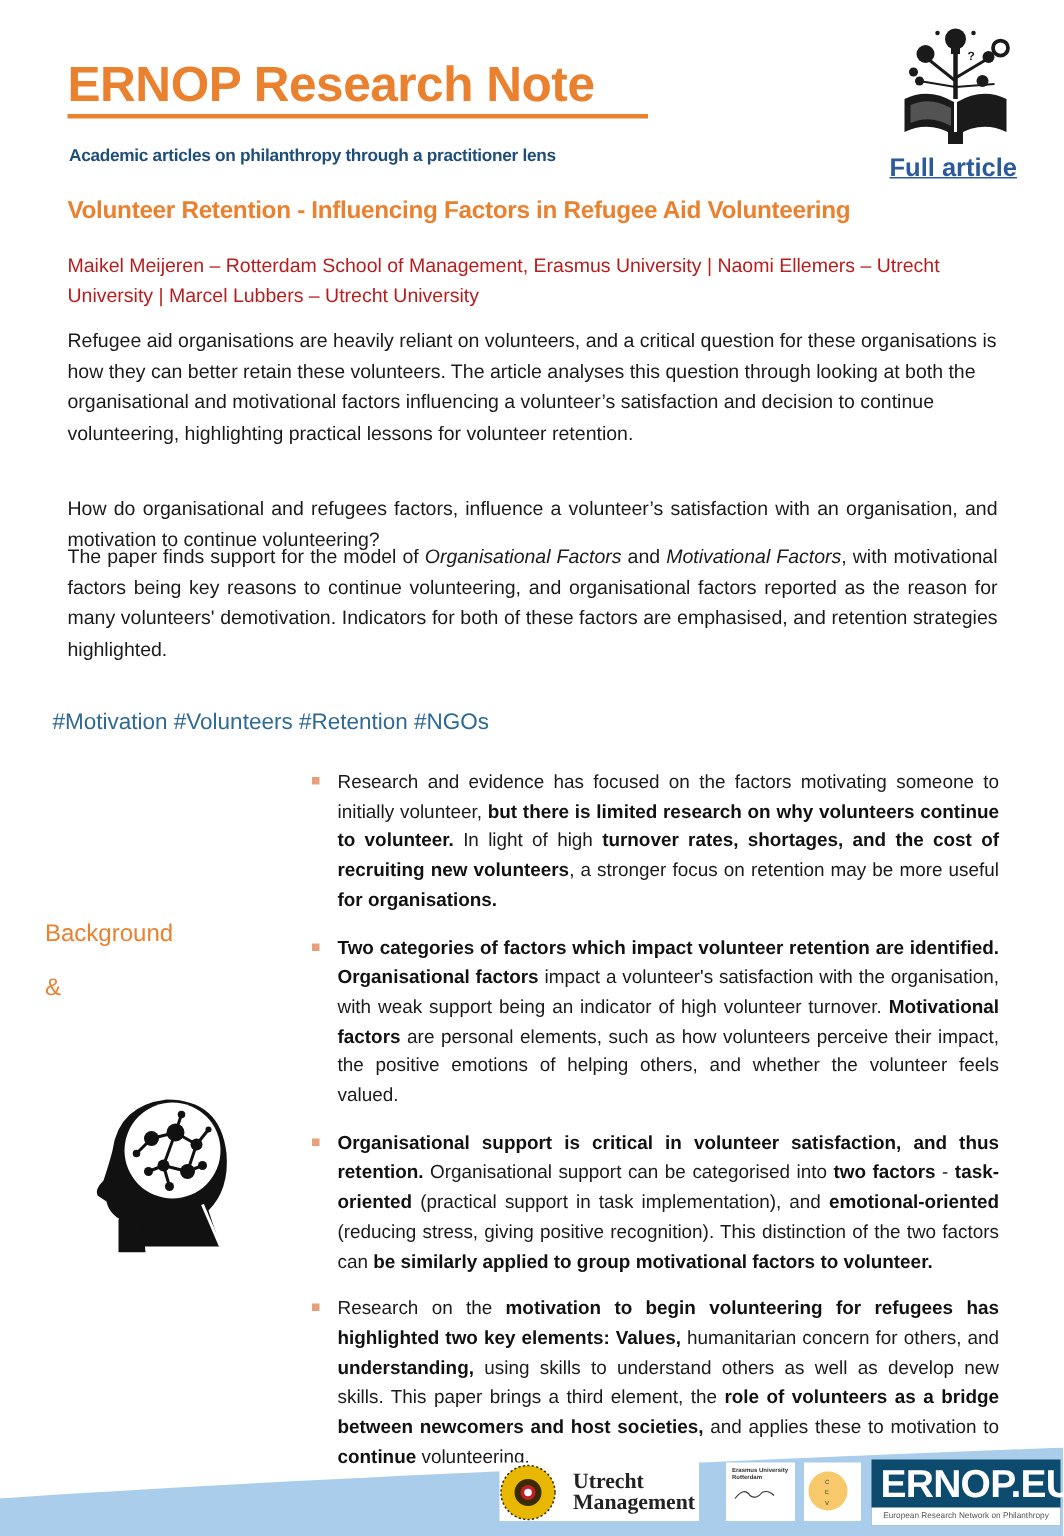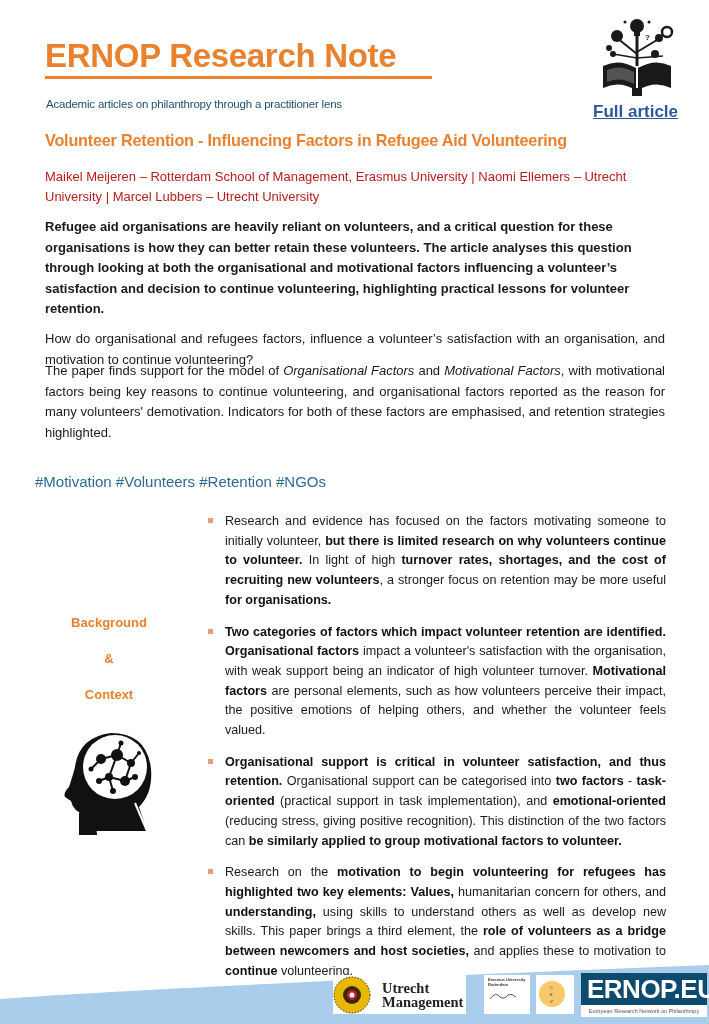--- a/index.html
+++ b/index.html
@@ -3,36 +3,36 @@
 <meta charset="utf-8">
 <style>
   html, body { margin: 0; padding: 0; background: #ffffff; }
   body { width: 709px; height: 1024px; position: relative; overflow: hidden;
          font-family: "Liberation Sans", "DejaVu Sans", sans-serif; color: #1a1a1a; }
   .abs { position: absolute; }
 
   .title { left: 45px; top: 36px; font-size: 33px; font-weight: bold; color: #e9812f;
            letter-spacing: -0.3px; line-height: 40px; }
   .title-underline { left: 45px; top: 76px; width: 387px; height: 3px; background: #e9812f; }
-  .subtitle { left: 46px; top: 98px; font-size: 11.5px; color: #1f4e79; letter-spacing: -0.2px; }
+  .subtitle { left: 46px; top: 98px; font-size: 11.5px; color: #1f4e79; letter-spacing: -0.2px; font-weight: bold; }
   .full-article { left: 593px; top: 102px; font-size: 17px; font-weight: bold; color: #2a5a9b;
                   text-decoration: underline; cursor: pointer; }
   .book-icon { left: 595px; top: 14px; width: 84px; height: 84px; }
 
   .article-title { left: 45px; top: 131px; font-size: 16.2px; font-weight: bold; color: #e9812f;
                    letter-spacing: -0.2px; }
   .authors { left: 45px; top: 167px; width: 625px; font-size: 13px; line-height: 20px; color: #b91c1c; }
   .para { left: 45px; width: 620px; font-size: 13px; line-height: 20.5px; color: #1a1a1a; }
-  .p1 { top: 217px; font-weight: bold; }
+  .p1 { top: 217px; }
   .p2 { top: 329px; text-align: justify; }
   .p3 { top: 361px; text-align: justify; }
   .hashtags { left: 35px; top: 473px; font-size: 15px; color: #2e6a94; }
 
-  .bg-title { left: 30px; top: 605px; width: 158px; text-align: center; font-size: 13px;
-              font-weight: bold; color: #e9812f; line-height: 36px; }
+  .bg-title { left: 30px; top: 605px; width: 158px; text-align: left; font-size: 16px;
+              font-weight: normal; color: #e9812f; line-height: 36px; }
   .head-icon { left: 55px; top: 723px; width: 110px; height: 112px; }
 
   .bullets { left: 208px; top: 512px; width: 458px; margin: 0; padding: 0; list-style: none; }
   .bullets li { position: relative; padding-left: 17px; font-size: 12.6px; line-height: 19.7px;
                 text-align: justify; margin-bottom: 12px; color: #1a1a1a; }
   .bullets li .sq { position: absolute; left: 0; top: 6px; width: 5px; height: 5px; background: #e9a07a; }
   .bullets b { font-weight: bold; color: #111; }
 
   .footer-wave { left: 0; top: 965px; width: 709px; height: 59px; }
   .logo { background: #fff; }
@@ -84,21 +84,20 @@
 <div class="abs article-title">Volunteer Retention - Influencing Factors in Refugee Aid Volunteering</div>
 <div class="abs authors">Maikel Meijeren –  Rotterdam School of Management, Erasmus University | Naomi Ellemers – Utrecht University | Marcel Lubbers – Utrecht University</div>
 <div class="abs para p1">Refugee aid organisations are heavily reliant on volunteers, and a critical question for these organisations is how they can better retain these volunteers. The article analyses this question through looking at both the organisational and motivational factors influencing a volunteer’s satisfaction and decision to continue volunteering, highlighting practical lessons for volunteer retention.</div>
 <div class="abs para p2">How do organisational and refugees factors, influence a volunteer’s satisfaction with an organisation, and motivation to continue volunteering?</div>
 <div class="abs para p3"><span>The paper finds support for the model of </span><i>Organisational Factors</i><span> and </span><i>Motivational Factors</i><span>, with motivational factors being key reasons to continue volunteering, and organisational factors reported as the reason for many volunteers' demotivation. Indicators for both of these factors are emphasised, and retention strategies highlighted.</span></div>
 <div class="abs hashtags">#Motivation #Volunteers #Retention #NGOs</div>
 
 <div class="abs bg-title">
   <div>Background</div>
   <div>&amp;</div>
-  <div>Context</div>
 </div>
 
 <div class="abs head-icon">
   <svg width="110" height="112" viewBox="0 0 110 112">
     <path d="M30 108 L30 92 Q18 88 16 78 L10 74 Q8 70 14 64 Q18 52 20 44 Q24 14 56 10 Q92 10 96 46 Q98 70 84 84 L92 108 Z" fill="#111"></path>
     <circle cx="60" cy="44" r="32" fill="#fff"></circle>
     <g fill="#111">
       <circle cx="46" cy="36" r="5"></circle>
         <circle cx="62" cy="32" r="6"></circle>
         <circle cx="76" cy="40" r="4"></circle>

